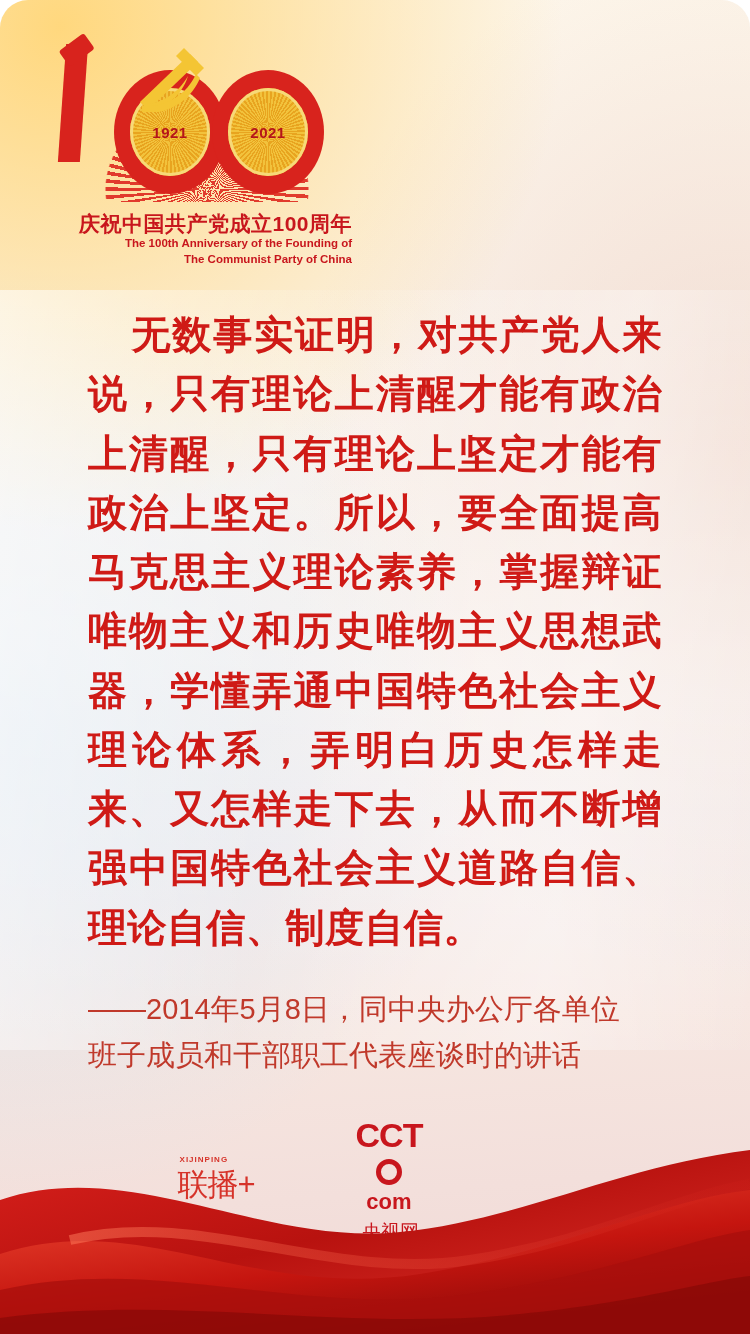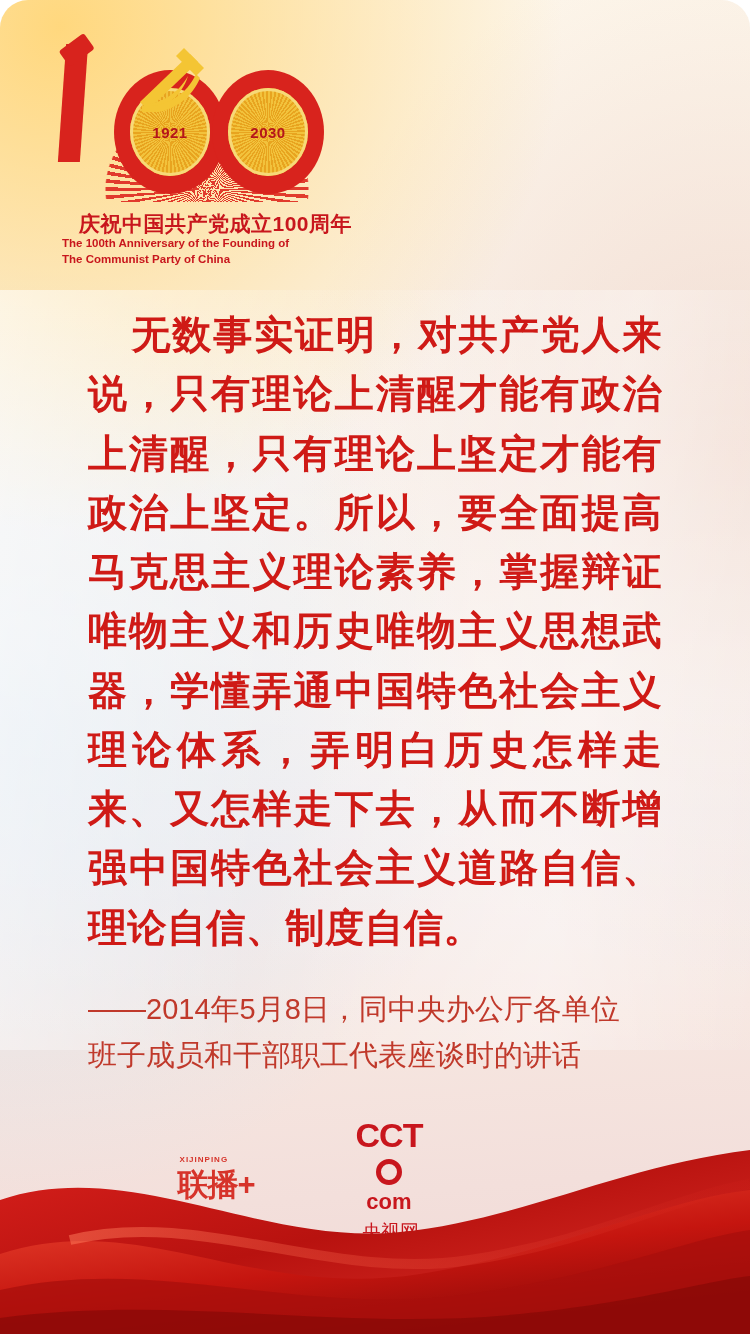--- a/index.html
+++ b/index.html
@@ -77,21 +77,21 @@
   }
   .emblem-cn {
     position:absolute; left:0; top:166px; width:290px;
     text-align:right;
     font-size:21px; font-weight:bold; color:#c8161d;
     letter-spacing:0.5px;
     white-space:nowrap;
   }
   .emblem-en {
     position:absolute; left:0; top:192px; width:290px;
-    text-align:left;
+    text-align:right;
     font-size:11.5px; font-weight:bold; color:#c8161d;
     line-height:1.35;
   }
   
   .quote {
     position:absolute; left:88px; top:305px; width:574px;
     font-size:39px;
     line-height:1.52;
     font-weight:bold;
     color:#cf1a16;
@@ -111,21 +111,21 @@
     position:absolute; left:0; top:1116px; width:600px;
     display:flex; align-items:center; justify-content:center; gap:62px;
   }
   .lianbo { position:relative; width:116px; height:52px; }
   .lianbo .tiny {
     position:absolute; left:2px; top:0;
     font-size:8px; color:#d6332a; letter-spacing:1px; font-weight:bold;
   }
   .lianbo .big {
     position:absolute; left:0; top:9px;
-    font-size:31px; font-weight:bold; color:#d6332a;
+    font-size:31px; font-weight:normal; color:#d6332a;
     letter-spacing:-1px;
   }
   .cctv { display:flex; align-items:center; gap:4px;flex-direction:column; }
   .cctv .c1 {
     font-size:34px; font-weight:bold; color:#c8161d;
     letter-spacing:-1px;
   }
   .cctv .ring {
     width:26px; height:26px; border:5px solid #c8161d; border-radius:50%;
     display:inline-block;
@@ -147,21 +147,21 @@
       <div class="d-one"></div>
 
       <div class="zero z1">
         <div class="inner">
           <span class="yr">1921</span>
         </div>
       </div>
 
       <div class="zero z2">
         <div class="inner">
-          <span class="yr">2030</span>
+          <span class="yr">2021</span>
         </div>
       </div>
 
       <span class="hammer-sickle">
         <svg viewBox="0 0 74 66" width="74" height="66" aria-hidden="true">
           <g fill="#f4c534">
             <path d="M6 56 L56 8 L64 16 L14 64 Z"></path>
             <path d="M50 2 L70 22 L62 30 L42 10 Z"></path>
             <path d="M10 58 C26 58 44 48 54 30 C48 50 30 64 10 66 Z"></path>
             <path d="M8 60 C30 62 52 50 62 28 L66 32 C56 56 32 70 8 66 Z"></path>

